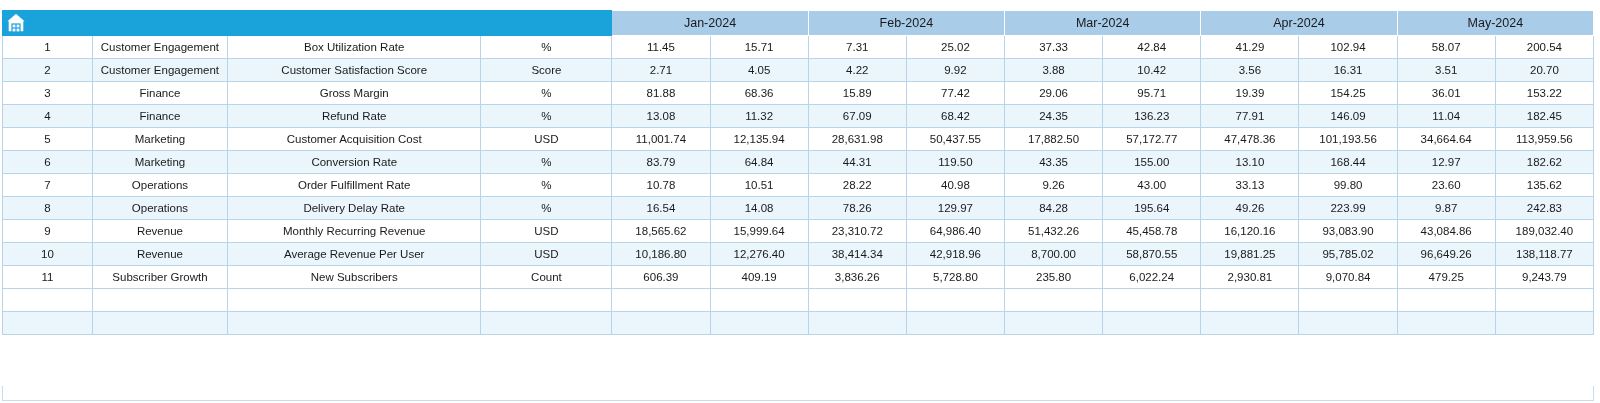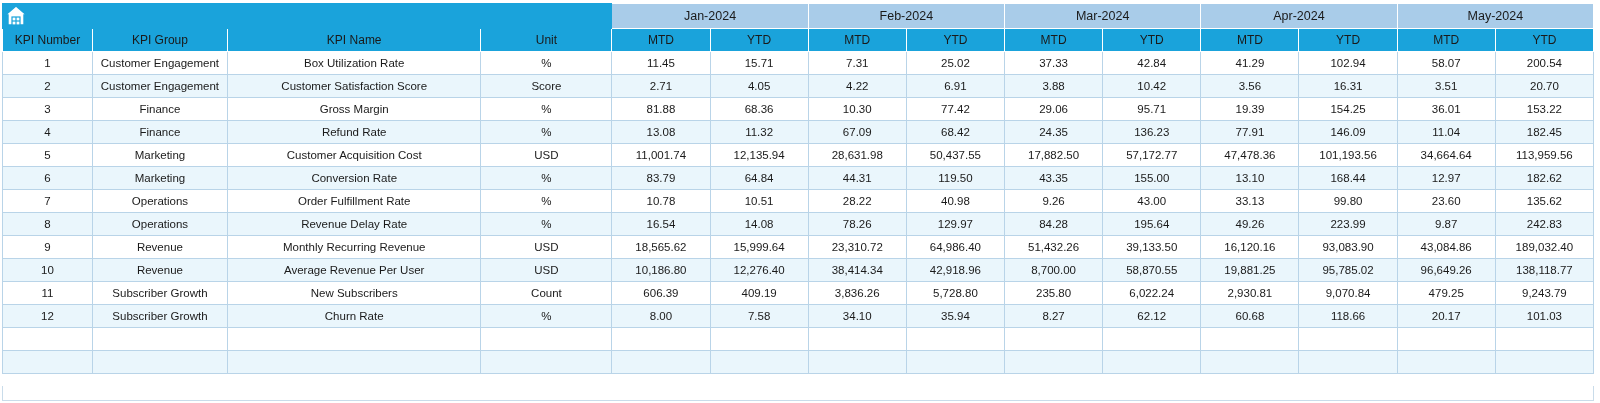--- a/index.html
+++ b/index.html
@@ -14,21 +14,21 @@
     height: 403px;
     position: relative;
     background: #ffffff;
     overflow: hidden;
   }
   table.kpi {
     border-collapse: collapse;
     table-layout: fixed;
     width: 1592px;
     margin-left: 2px;
-    margin-top: 3px;
+    margin-top: 10px;
     font-size: 11.5px;
   }
   table.kpi td, table.kpi th {
     border: 1px solid #b9d4e8;
     padding: 0;
     height: 23px;
     text-align: center;
     vertical-align: middle;
     font-weight: normal;
     color: #1a1a1a;
@@ -120,37 +120,20 @@
               <line x1="9" y1="17" x2="17" y2="17" stroke="#1aa3db" stroke-width="1.2"></line>
             </svg>
           </span>
         </th>
         <th class="month-head" colspan="2">Jan-2024</th>
         <th class="month-head" colspan="2">Feb-2024</th>
         <th class="month-head" colspan="2">Mar-2024</th>
         <th class="month-head" colspan="2">Apr-2024</th>
         <th class="month-head" colspan="2">May-2024</th>
       </tr>
-      <tr>
-        <th class="col-head">KPI Number</th>
-        <th class="col-head">KPI Group</th>
-        <th class="col-head">KPI Name</th>
-        <th class="col-head">Unit</th>
-
-        <th class="sub-head">MTD</th>
-        <th class="sub-head">YTD</th>
-        <th class="sub-head">MTD</th>
-        <th class="sub-head">YTD</th>
-        <th class="sub-head">MTD</th>
-        <th class="sub-head">YTD</th>
-        <th class="sub-head">MTD</th>
-        <th class="sub-head">YTD</th>
-        <th class="sub-head">MTD</th>
-        <th class="sub-head">YTD</th>
-      </tr>
     </thead>
 
     <tbody id="table-body">
         <tr class="row-even">
           <td class="label-cell">1</td>
           <td class="label-cell">Customer Engagement</td>
           <td class="label-cell">Box Utilization Rate</td>
           <td class="label-cell">%</td>
           <td class="num">11.45</td>
           <td class="num">15.71</td>
@@ -164,36 +147,36 @@
           <td class="num">200.54</td>
         </tr>
         <tr class="row-odd">
           <td class="label-cell">2</td>
           <td class="label-cell">Customer Engagement</td>
           <td class="label-cell">Customer Satisfaction Score</td>
           <td class="label-cell">Score</td>
           <td class="num">2.71</td>
           <td class="num">4.05</td>
           <td class="num">4.22</td>
-          <td class="num">6.91</td>
+          <td class="num">9.92</td>
           <td class="num">3.88</td>
           <td class="num">10.42</td>
           <td class="num">3.56</td>
           <td class="num">16.31</td>
           <td class="num">3.51</td>
           <td class="num">20.70</td>
         </tr>
         <tr class="row-even">
           <td class="label-cell">3</td>
           <td class="label-cell">Finance</td>
           <td class="label-cell">Gross Margin</td>
           <td class="label-cell">%</td>
           <td class="num">81.88</td>
           <td class="num">68.36</td>
-          <td class="num">10.30</td>
+          <td class="num">15.89</td>
           <td class="num">77.42</td>
           <td class="num">29.06</td>
           <td class="num">95.71</td>
           <td class="num">19.39</td>
           <td class="num">154.25</td>
           <td class="num">36.01</td>
           <td class="num">153.22</td>
         </tr>
         <tr class="row-odd">
           <td class="label-cell">4</td>
@@ -255,21 +238,21 @@
           <td class="num">9.26</td>
           <td class="num">43.00</td>
           <td class="num">33.13</td>
           <td class="num">99.80</td>
           <td class="num">23.60</td>
           <td class="num">135.62</td>
         </tr>
         <tr class="row-odd">
           <td class="label-cell">8</td>
           <td class="label-cell">Operations</td>
-          <td class="label-cell">Revenue Delay Rate</td>
+          <td class="label-cell">Delivery Delay Rate</td>
           <td class="label-cell">%</td>
           <td class="num">16.54</td>
           <td class="num">14.08</td>
           <td class="num">78.26</td>
           <td class="num">129.97</td>
           <td class="num">84.28</td>
           <td class="num">195.64</td>
           <td class="num">49.26</td>
           <td class="num">223.99</td>
           <td class="num">9.87</td>
@@ -278,21 +261,21 @@
         <tr class="row-even">
           <td class="label-cell">9</td>
           <td class="label-cell">Revenue</td>
           <td class="label-cell">Monthly Recurring Revenue</td>
           <td class="label-cell">USD</td>
           <td class="num">18,565.62</td>
           <td class="num">15,999.64</td>
           <td class="num">23,310.72</td>
           <td class="num">64,986.40</td>
           <td class="num">51,432.26</td>
-          <td class="num">39,133.50</td>
+          <td class="num">45,458.78</td>
           <td class="num">16,120.16</td>
           <td class="num">93,083.90</td>
           <td class="num">43,084.86</td>
           <td class="num">189,032.40</td>
         </tr>
         <tr class="row-odd">
           <td class="label-cell">10</td>
           <td class="label-cell">Revenue</td>
           <td class="label-cell">Average Revenue Per User</td>
           <td class="label-cell">USD</td>
@@ -316,36 +299,20 @@
           <td class="num">409.19</td>
           <td class="num">3,836.26</td>
           <td class="num">5,728.80</td>
           <td class="num">235.80</td>
           <td class="num">6,022.24</td>
           <td class="num">2,930.81</td>
           <td class="num">9,070.84</td>
           <td class="num">479.25</td>
           <td class="num">9,243.79</td>
         </tr>
-        <tr class="row-odd">
-          <td class="label-cell">12</td>
-          <td class="label-cell">Subscriber Growth</td>
-          <td class="label-cell">Churn Rate</td>
-          <td class="label-cell">%</td>
-          <td class="num">8.00</td>
-          <td class="num">7.58</td>
-          <td class="num">34.10</td>
-          <td class="num">35.94</td>
-          <td class="num">8.27</td>
-          <td class="num">62.12</td>
-          <td class="num">60.68</td>
-          <td class="num">118.66</td>
-          <td class="num">20.17</td>
-          <td class="num">101.03</td>
-        </tr>
         <tr class="row-even blank-row">
           <td>&nbsp;</td>
           <td>&nbsp;</td>
           <td>&nbsp;</td>
           <td>&nbsp;</td>
           <td>&nbsp;</td>
           <td>&nbsp;</td>
           <td>&nbsp;</td>
           <td>&nbsp;</td>
           <td>&nbsp;</td>

